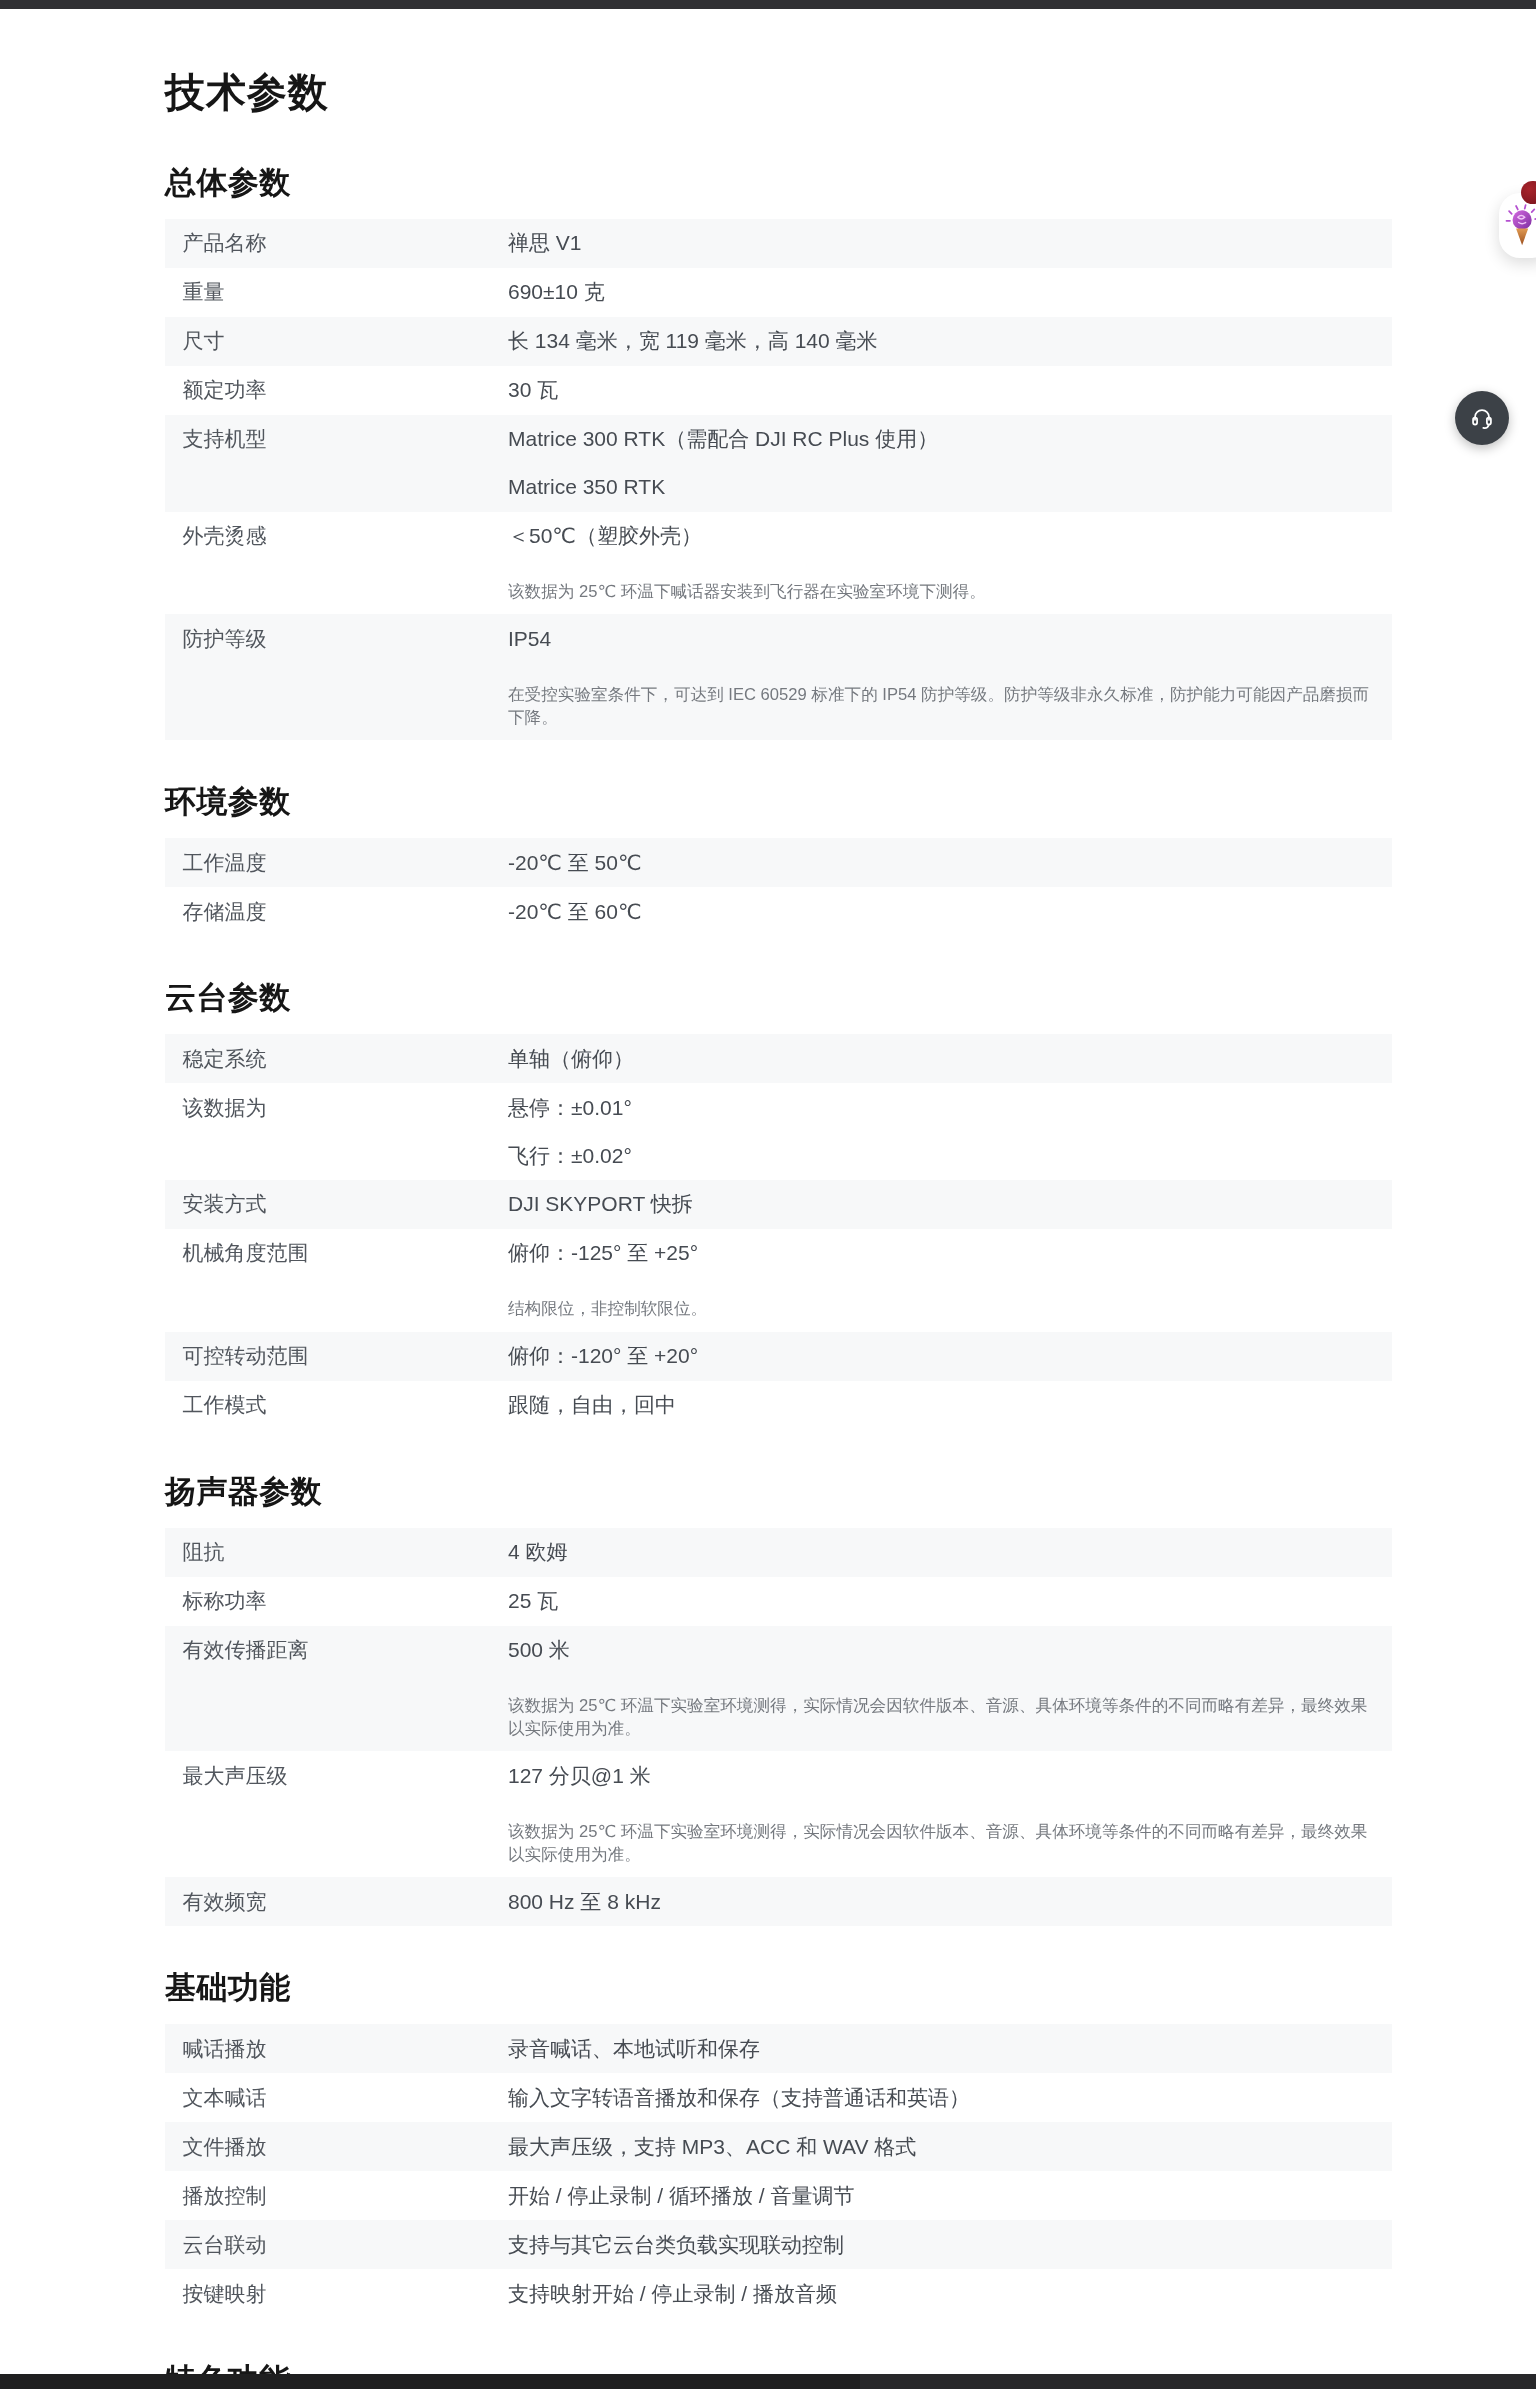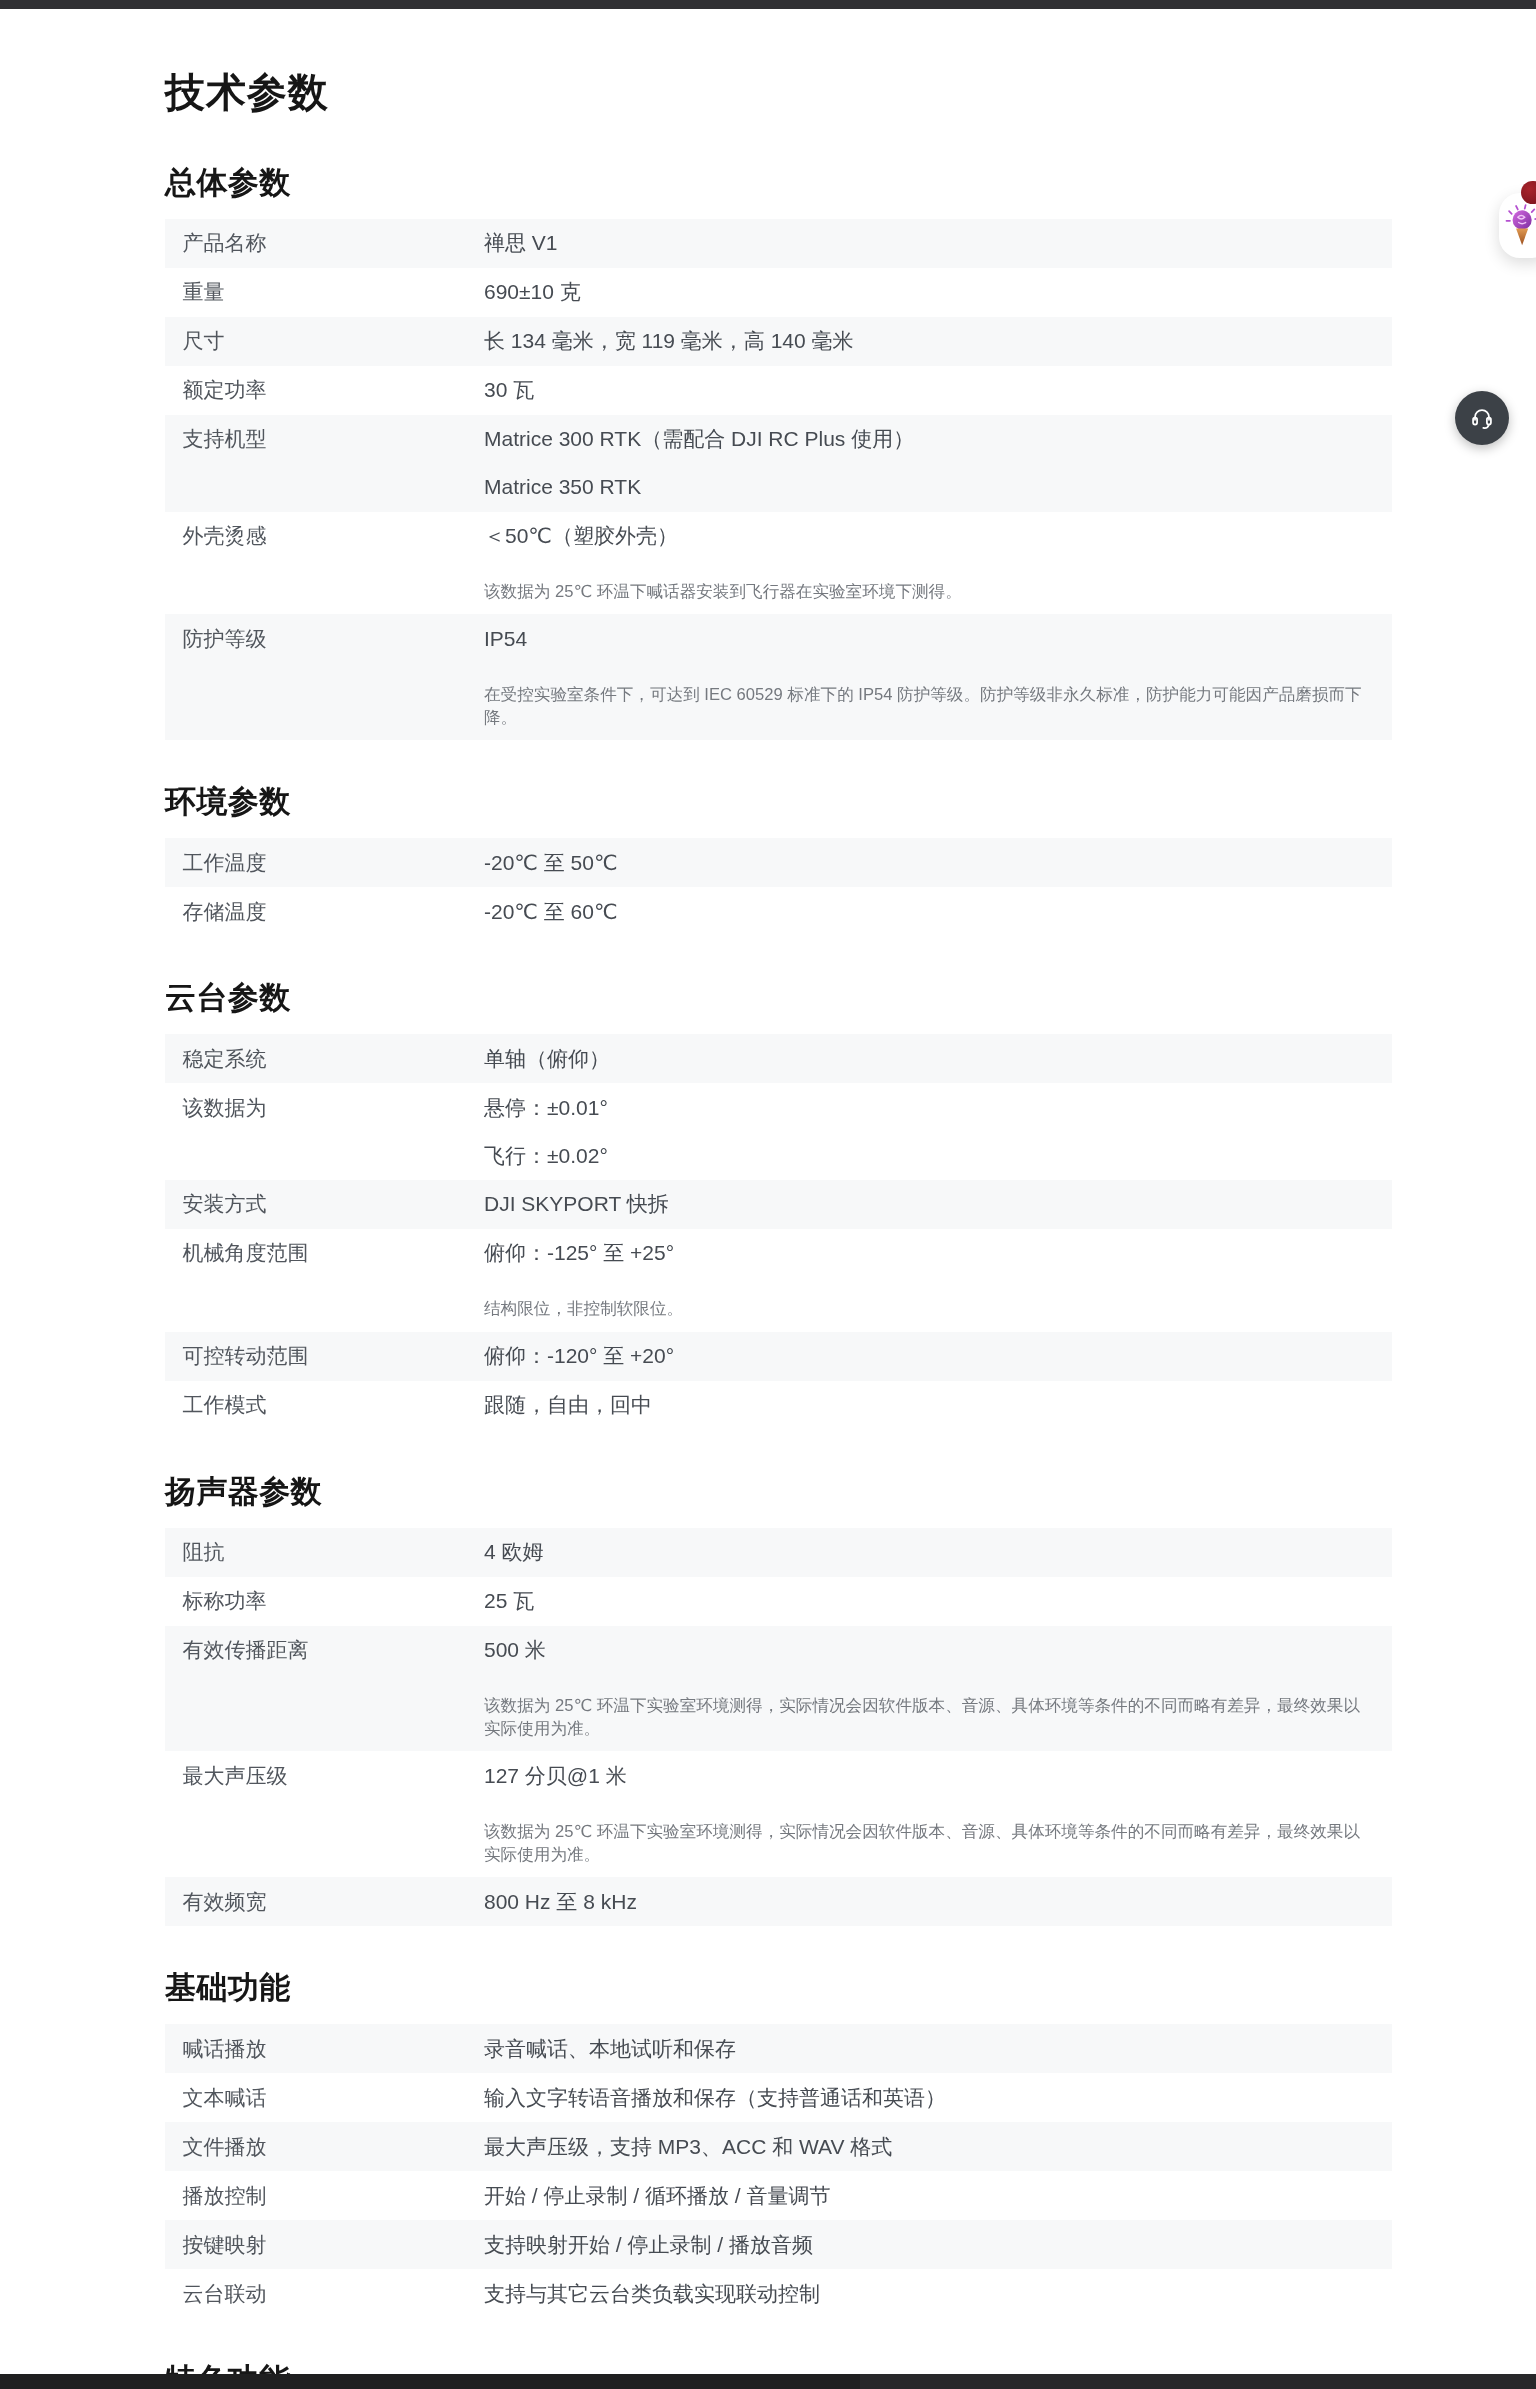--- a/index.html
+++ b/index.html
@@ -17,21 +17,21 @@
   .container { margin-left:165px; width:1227px; }
   h1.page-title {
     margin-top:54px; font-size:40px; line-height:58px; font-weight:800;
     color:#161616; letter-spacing:0.9px;
   }
   h2.sec-title {
     margin:44px 0 19px 0; font-size:31px; line-height:35px; font-weight:800;
     color:#161616; letter-spacing:0.4px;
   }
   .spec-table { width:1227px; }
-  .spec-table .row { display:flex; padding:11.4px 0; min-height:49px; }
+  .spec-table .row { display:flex; padding:11.4px 0; min-height:49px;gap:24px; }
   .spec-table .row:nth-child(odd) { background:#f7f8f9; }
   .lbl {
     flex:0 0 319px; width:319px; padding-left:17.5px;
     font-size:21px; line-height:26px; color:#51565d;
   }
   .val { flex:1; padding-right:21px; font-size:21px; line-height:26px; color:#464b52; }
   .vline + .vline { margin-top:22px; }
   .note { margin-top:31px; font-size:16.6px; line-height:23px; color:#75797f; }
 
   .promo {
@@ -234,29 +234,29 @@
             <div class="vline">最大声压级，支持 MP3、ACC 和 WAV 格式</div>
           </div>
       </div>
       <div class="row">
         <div class="lbl">播放控制</div>
         <div class="val">
             <div class="vline">开始 / 停止录制 / 循环播放 / 音量调节</div>
           </div>
       </div>
       <div class="row">
+        <div class="lbl">云台联动</div>
+        <div class="val">
+            <div class="vline">支持与其它云台类负载实现联动控制</div>
+          </div>
+      </div>
+      <div class="row">
         <div class="lbl">按键映射</div>
         <div class="val">
             <div class="vline">支持映射开始 / 停止录制 / 播放音频</div>
-          </div>
-      </div>
-      <div class="row">
-        <div class="lbl">云台联动</div>
-        <div class="val">
-            <div class="vline">支持与其它云台类负载实现联动控制</div>
           </div>
       </div>
     </div>
   </section>
 
   <section>
     <h2 class="sec-title">特色功能</h2>
     <div class="spec-table">
       <div class="row">
         <div class="lbl">定向拾音</div>

